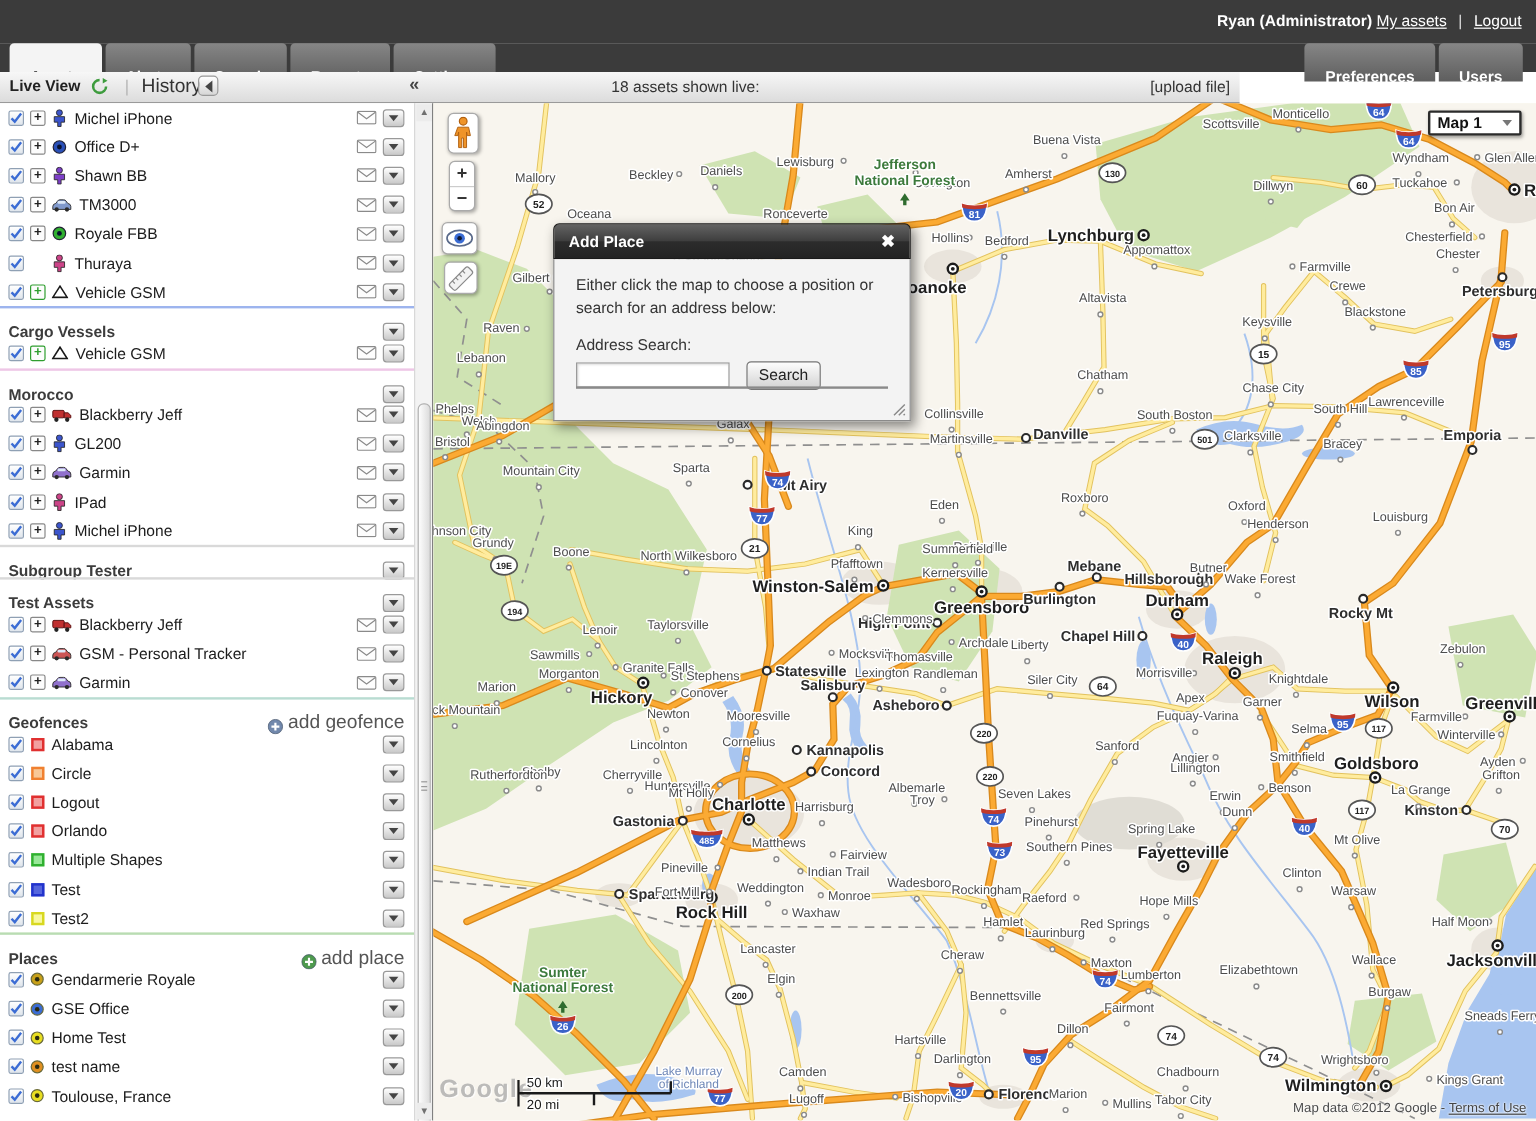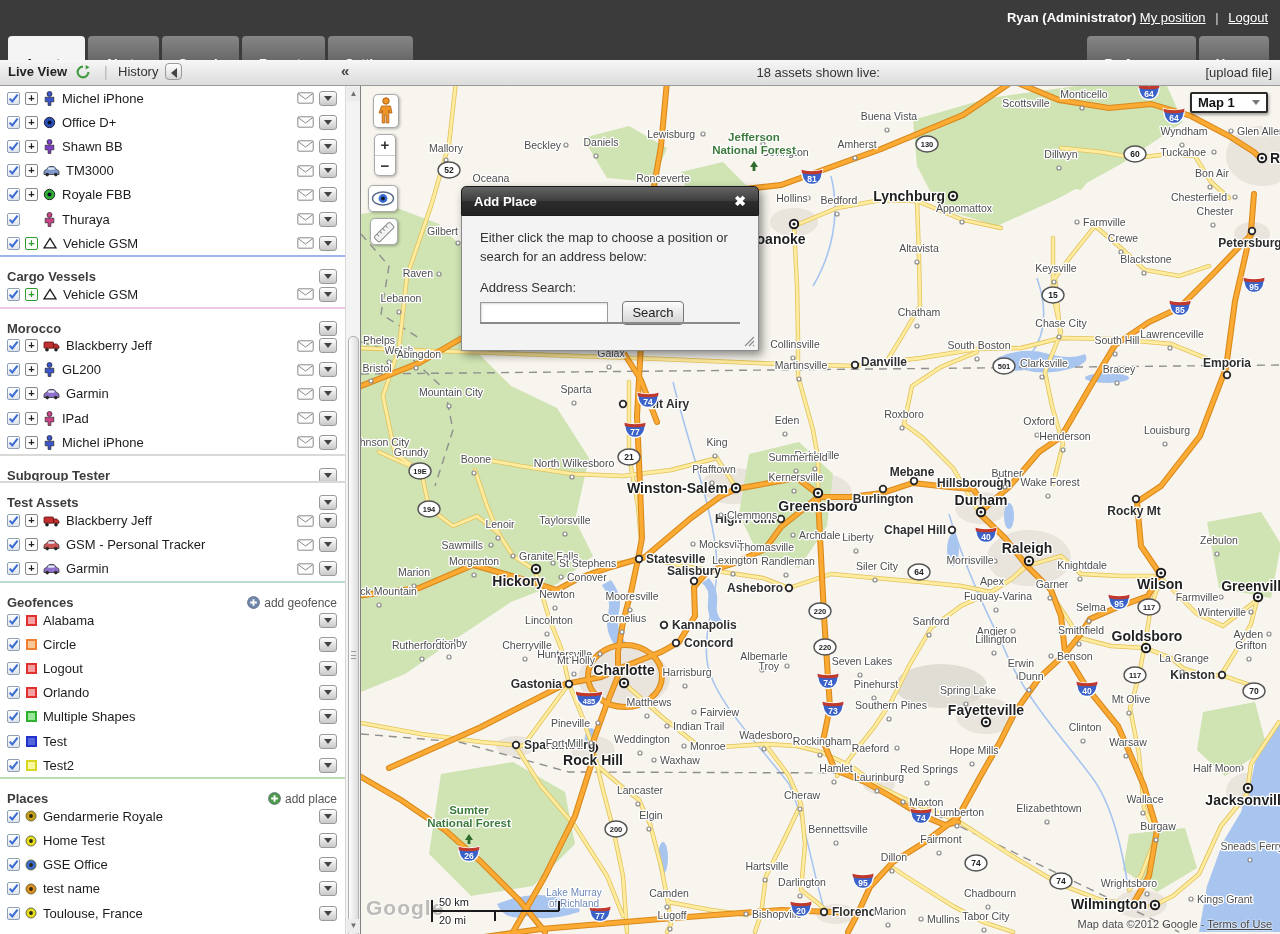--- a/index.html
+++ b/index.html
@@ -16,26 +16,26 @@
   
   #tabrow{position:absolute;left:0;top:36px;width:1280px;height:24px;background:#3b3b3b}
   .tab{display:inline-block;height:24px;line-height:24px;padding:16px 17px;margin-right:3px;
        border-radius:4px 4px 0 0;background:linear-gradient(#868686,#5e5e5e);
        color:#fff;font-size:13px;font-weight:bold;cursor:pointer;vertical-align:top}
   .tab.active{background:#f4f4f4;color:#1d1d1d}
   #tabs-left{position:absolute;left:8px;top:0}
   #tabs-right{position:absolute;right:8px;top:0}
 
   
-  #toolband{position:absolute;left:0;top:60px;width:1280px;height:26px;
+  #toolband{position:absolute;left:0;top:60px;width:1033px;height:26px;
             background:linear-gradient(#f7f7f7,#dcdcdc);border-bottom:1px solid #9a9a9a}
   #liveview{position:absolute;left:8px;top:4px;font-size:13px;font-weight:bold;color:#222;cursor:pointer}
   #refresh-ic{display:inline-block;vertical-align:-3px;margin-left:5px}
   #lv-sep{position:absolute;left:104px;top:4px;color:#b5b5b5;font-size:14px}
-  #history{position:absolute;left:118px;top:4px;font-size:13px;color:#333;cursor:pointer}
+  #history{position:absolute;left:118px;top:4px;font-size:16px;color:#333;cursor:pointer}
   #hist-btn{position:absolute;left:165px;top:3px;width:17px;height:17px;border:1px solid #999;border-radius:4px;
             background:linear-gradient(#fff,#d6d6d6);cursor:pointer;text-align:center}
   #hist-btn .tri-l{display:inline-block;width:0;height:0;border-top:5px solid transparent;border-bottom:5px solid transparent;
             border-right:6px solid #444;margin-top:3px}
   #collapse{position:absolute;left:341px;top:2px;font-size:15px;font-weight:bold;color:#444;cursor:pointer}
   #assets-live{position:absolute;right:400px;top:5px;font-size:13px;color:#333}
   #upload{position:absolute;right:8px;top:5px;font-size:13px;color:#333;cursor:pointer}
 
   
   #sidebar{position:absolute;left:0;top:86px;width:345px;height:848px;background:#fff;overflow:hidden}
@@ -49,21 +49,21 @@
   .expn.empty{visibility:hidden}
   .aicon{margin-left:5px;flex:0 0 auto;display:flex;align-items:center}
   .spacer{flex:1}
   .mailb{cursor:pointer;display:flex;align-items:center;margin-right:5px}
   .ddb{width:18px;height:15px;border:1px solid #999;border-radius:3px;background:linear-gradient(#fff,#c9c9c9);
        display:flex;align-items:center;justify-content:center;cursor:pointer;flex:0 0 18px}
   .ddb .tri{width:0;height:0;border-left:4px solid transparent;border-right:4px solid transparent;border-top:5px solid #444}
   .ghead{position:relative;height:27px;padding:16px 8px 0 7px;display:flex;align-items:center}
   .ghead .gdiv{position:absolute;left:0;top:0;width:100%;height:2px}
   .ghead .gt{font-size:13px;font-weight:bold;color:#3c3c3c}
-  .gact{display:flex;align-items:flex-start;font-size:12px;color:#555;cursor:pointer}
+  .gact{display:flex;align-items:flex-end;font-size:16px;color:#555;cursor:pointer}
   .gact svg{margin-right:4px}
   .swatch{width:11px;height:11px;margin-left:6px;flex:0 0 11px}
 
   
   #sb-scroll{position:absolute;left:345px;top:86px;width:15px;height:848px;background:#f3f3f3;border-left:1px solid #d8d8d8}
   .sb-arr{position:absolute;left:1px;width:13px;height:14px;background:#ececec;text-align:center;color:#707070;font-size:8px;line-height:14px;cursor:pointer}
   #sb-thumb{position:absolute;left:2px;top:250px;width:11px;height:638px;background:linear-gradient(90deg,#fdfdfd,#dcdcdc);
             border:1px solid #b0b0b0;border-radius:5px;cursor:pointer}
   #sb-grip{position:absolute;left:2px;top:50%;margin-top:-4px;width:5px;height:8px;
            border-top:1px solid #999;border-bottom:1px solid #999;}
@@ -110,21 +110,21 @@
   #dlg-resize{position:absolute;right:3px;bottom:3px;cursor:nwse-resize}
 </style>
 </head>
 <body>
 
 <div id="app">
 
   <div id="topbar">
     <div id="userbox">
       <span class="uname">Ryan (Administrator)</span>
-      <a>My position</a>
+      <a>My assets</a>
       <span class="sep">|</span>
       <a>Logout</a>
     </div>
   </div>
 
   <div id="tabrow">
     <div id="tabs-left"><div class="tab active">Assets</div><div class="tab">Alerts</div><div class="tab">Search</div><div class="tab">Reports</div><div class="tab">Settings</div></div>
     <div id="tabs-right"><div class="tab">Preferences</div><div class="tab">Users</div></div>
   </div>
 
@@ -723,43 +723,43 @@
         </span>
       </div>
       <div class="srow">
         <span class="ckb">
           <svg width="11" height="11" viewBox="0 0 11 11">
             <path d="M1.6,5.6 L4.3,8.4 L9.6,1.6" stroke="#3b6cd4" stroke-width="2" fill="none"></path>
           </svg>
         </span>
         <span class="aicon">
           <svg width="12" height="12" viewBox="0 0 12 12">
+            <circle cx="6" cy="6" r="5" fill="#3a6cd4" stroke="#6a6a3a" stroke-width="1"></circle>
+            <circle cx="6" cy="6" r="1.9" fill="#2a2a10"></circle>
+          </svg>
+        </span>
+        <span class="nm">GSE Office</span>
+        <span class="spacer"></span>
+        <span class="ddb">
+          <span class="tri"></span>
+        </span>
+      </div>
+      <div class="srow">
+        <span class="ckb">
+          <svg width="11" height="11" viewBox="0 0 11 11">
+            <path d="M1.6,5.6 L4.3,8.4 L9.6,1.6" stroke="#3b6cd4" stroke-width="2" fill="none"></path>
+          </svg>
+        </span>
+        <span class="aicon">
+          <svg width="12" height="12" viewBox="0 0 12 12">
             <circle cx="6" cy="6" r="5" fill="#e8de20" stroke="#6a6a3a" stroke-width="1"></circle>
             <circle cx="6" cy="6" r="1.9" fill="#2a2a10"></circle>
           </svg>
         </span>
         <span class="nm">Home Test</span>
-        <span class="spacer"></span>
-        <span class="ddb">
-          <span class="tri"></span>
-        </span>
-      </div>
-      <div class="srow">
-        <span class="ckb">
-          <svg width="11" height="11" viewBox="0 0 11 11">
-            <path d="M1.6,5.6 L4.3,8.4 L9.6,1.6" stroke="#3b6cd4" stroke-width="2" fill="none"></path>
-          </svg>
-        </span>
-        <span class="aicon">
-          <svg width="12" height="12" viewBox="0 0 12 12">
-            <circle cx="6" cy="6" r="5" fill="#3a6cd4" stroke="#6a6a3a" stroke-width="1"></circle>
-            <circle cx="6" cy="6" r="1.9" fill="#2a2a10"></circle>
-          </svg>
-        </span>
-        <span class="nm">GSE Office</span>
         <span class="spacer"></span>
         <span class="ddb">
           <span class="tri"></span>
         </span>
       </div>
       <div class="srow">
         <span class="ckb">
           <svg width="11" height="11" viewBox="0 0 11 11">
             <path d="M1.6,5.6 L4.3,8.4 L9.6,1.6" stroke="#3b6cd4" stroke-width="2" fill="none"></path>
           </svg>

